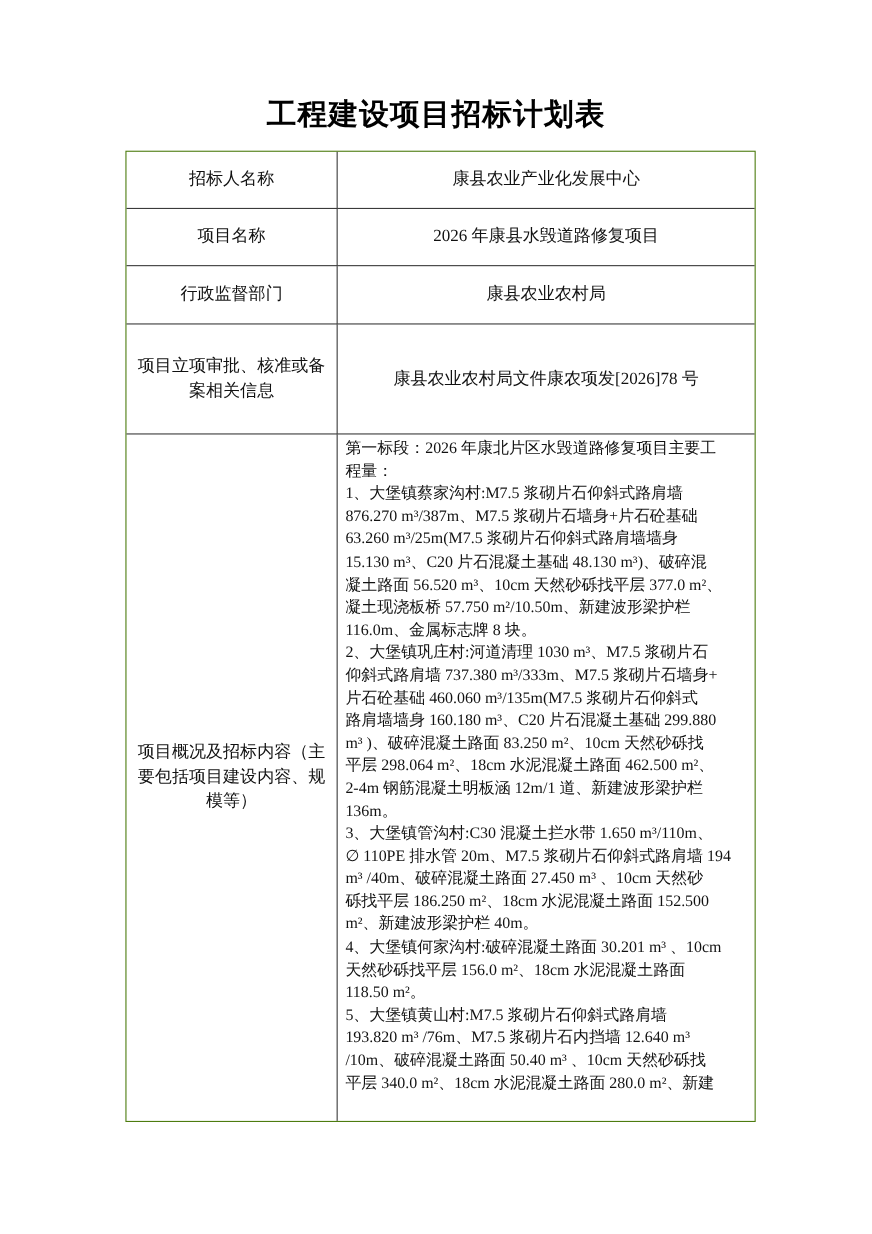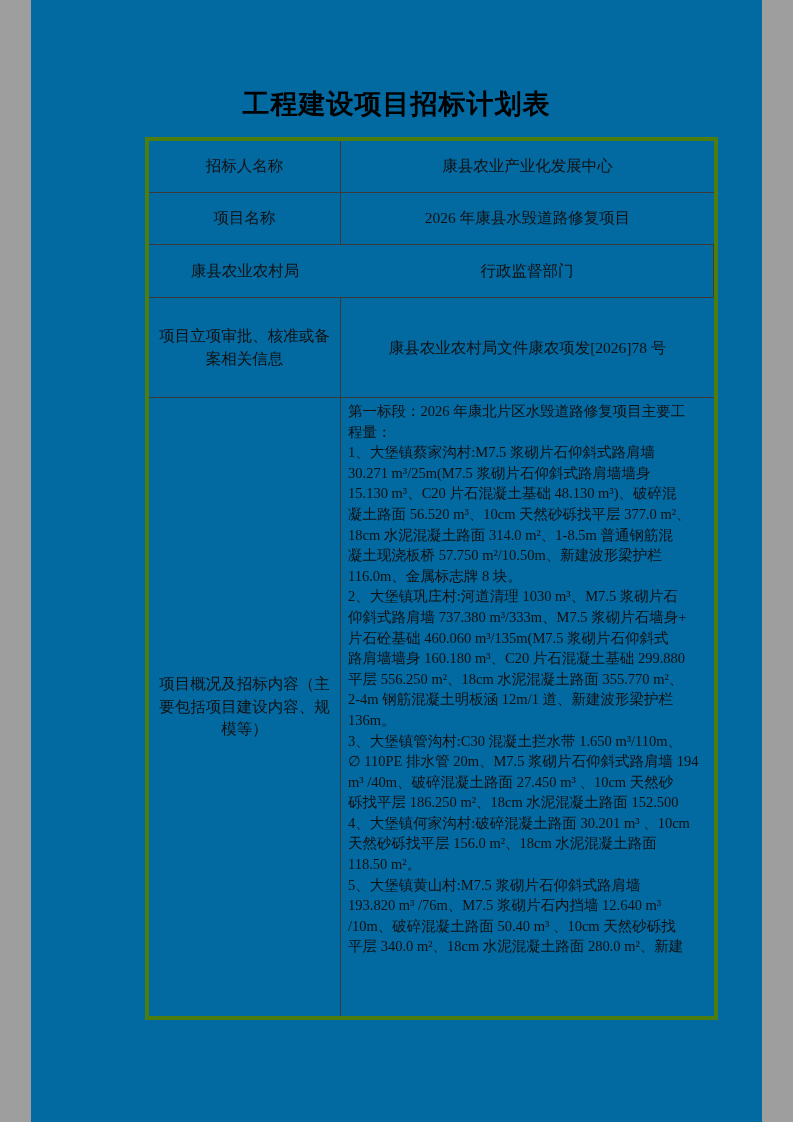--- a/index.html
+++ b/index.html
@@ -1,40 +1,40 @@
 <!DOCTYPE html>
 <html><head>
 <meta charset="utf-8">
 <style>
   html,body{margin:0;padding:0;background:#9e9e9e;}
   .page{
     position:relative;
-    width:731px;height:1122px;
-    background:#0369a1;
+    width:793px;height:1122px;
+    background:#ffffff;
     margin:0 auto;
     font-family:"Liberation Serif","DejaVu Serif",serif;
     color:#111;
     overflow:hidden;
   }
   .doc-title{
     position:absolute;
     top:86px;left:0;right:0;
     text-align:center;
     font-family:"Liberation Sans","DejaVu Sans",sans-serif;
     font-weight:bold;
     font-size:27px;
     letter-spacing:1px;
     color:#000;
   }
   .bid-table{
     position:absolute;
     left:114px;top:137px;
     width:573px;height:883px;
     box-sizing:border-box;
-    border:4px solid #4d7c0f;
+    border:1px solid #4d7c0f;
     display:grid;
     grid-template-columns:192px 1fr;
     grid-template-rows:52px 52px 53px 100px 1fr;
   }
   .cell{
     box-sizing:border-box;
     border-right:1px solid #3a3a3a;
     border-bottom:1px solid #3a3a3a;
     font-size:15.5px;
     line-height:1.45;
@@ -74,51 +74,53 @@
   <div class="doc-title">工程建设项目招标计划表</div>
 
   <div class="bid-table">
 
     <div class="cell label-cell">招标人名称</div>
     <div class="cell value-cell last-col">康县农业产业化发展中心</div>
 
     <div class="cell label-cell">项目名称</div>
     <div class="cell value-cell last-col">2026 年康县水毁道路修复项目</div>
 
+    <div class="cell label-cell">行政监督部门</div>
     <div class="cell value-cell last-col">康县农业农村局</div>
-    <div class="cell label-cell">行政监督部门</div>
 
     <div class="cell label-cell">项目立项审批、核准或备案相关信息</div>
     <div class="cell value-cell multiline last-col">
         <div class="line">康县农业农村局文件</div>
         <div class="line">康农项发[2026]78 号</div>
       </div>
 
     <div class="cell label-cell last-row">项目概况及招标内容（主要包括项目建设内容、规模等）</div>
     <div class="cell content-cell last-col last-row">
         <div class="line">第一标段：2026 年康北片区水毁道路修复项目主要工</div>
         <div class="line">程量：</div>
         <div class="line">1、大堡镇蔡家沟村:M7.5 浆砌片石仰斜式路肩墙</div>
-        <div class="line">30.271 m³/25m(M7.5 浆砌片石仰斜式路肩墙墙身</div>
+        <div class="line">876.270 m³/387m、M7.5 浆砌片石墙身+片石砼基础</div>
+        <div class="line">63.260 m³/25m(M7.5 浆砌片石仰斜式路肩墙墙身</div>
         <div class="line">15.130 m³、C20 片石混凝土基础 48.130 m³)、破碎混</div>
         <div class="line">凝土路面 56.520 m³、10cm 天然砂砾找平层 377.0 m²、</div>
-        <div class="line">18cm 水泥混凝土路面 314.0 m²、1-8.5m 普通钢筋混</div>
         <div class="line">凝土现浇板桥 57.750 m²/10.50m、新建波形梁护栏</div>
         <div class="line">116.0m、金属标志牌 8 块。</div>
         <div class="line">2、大堡镇巩庄村:河道清理 1030 m³、M7.5 浆砌片石</div>
         <div class="line">仰斜式路肩墙 737.380 m³/333m、M7.5 浆砌片石墙身+</div>
         <div class="line">片石砼基础 460.060 m³/135m(M7.5 浆砌片石仰斜式</div>
         <div class="line">路肩墙墙身 160.180 m³、C20 片石混凝土基础 299.880</div>
-        <div class="line">平层 556.250 m²、18cm 水泥混凝土路面 355.770 m²、</div>
+        <div class="line">m³ )、破碎混凝土路面 83.250 m²、10cm 天然砂砾找</div>
+        <div class="line">平层 298.064 m²、18cm 水泥混凝土路面 462.500 m²、</div>
         <div class="line">2-4m 钢筋混凝土明板涵 12m/1 道、新建波形梁护栏</div>
         <div class="line">136m。</div>
         <div class="line">3、大堡镇管沟村:C30 混凝土拦水带 1.650 m³/110m、</div>
         <div class="line">∅ 110PE 排水管 20m、M7.5 浆砌片石仰斜式路肩墙 194</div>
         <div class="line">m³ /40m、破碎混凝土路面 27.450 m³ 、10cm 天然砂</div>
         <div class="line">砾找平层 186.250 m²、18cm 水泥混凝土路面 152.500</div>
+        <div class="line">m²、新建波形梁护栏 40m。</div>
         <div class="line">4、大堡镇何家沟村:破碎混凝土路面 30.201 m³ 、10cm</div>
         <div class="line">天然砂砾找平层 156.0 m²、18cm 水泥混凝土路面</div>
         <div class="line">118.50 m²。</div>
         <div class="line">5、大堡镇黄山村:M7.5 浆砌片石仰斜式路肩墙</div>
         <div class="line">193.820 m³ /76m、M7.5 浆砌片石内挡墙 12.640 m³</div>
         <div class="line">/10m、破碎混凝土路面 50.40 m³ 、10cm 天然砂砾找</div>
         <div class="line">平层 340.0 m²、18cm 水泥混凝土路面 280.0 m²、新建</div>
       </div>
 
   </div>

